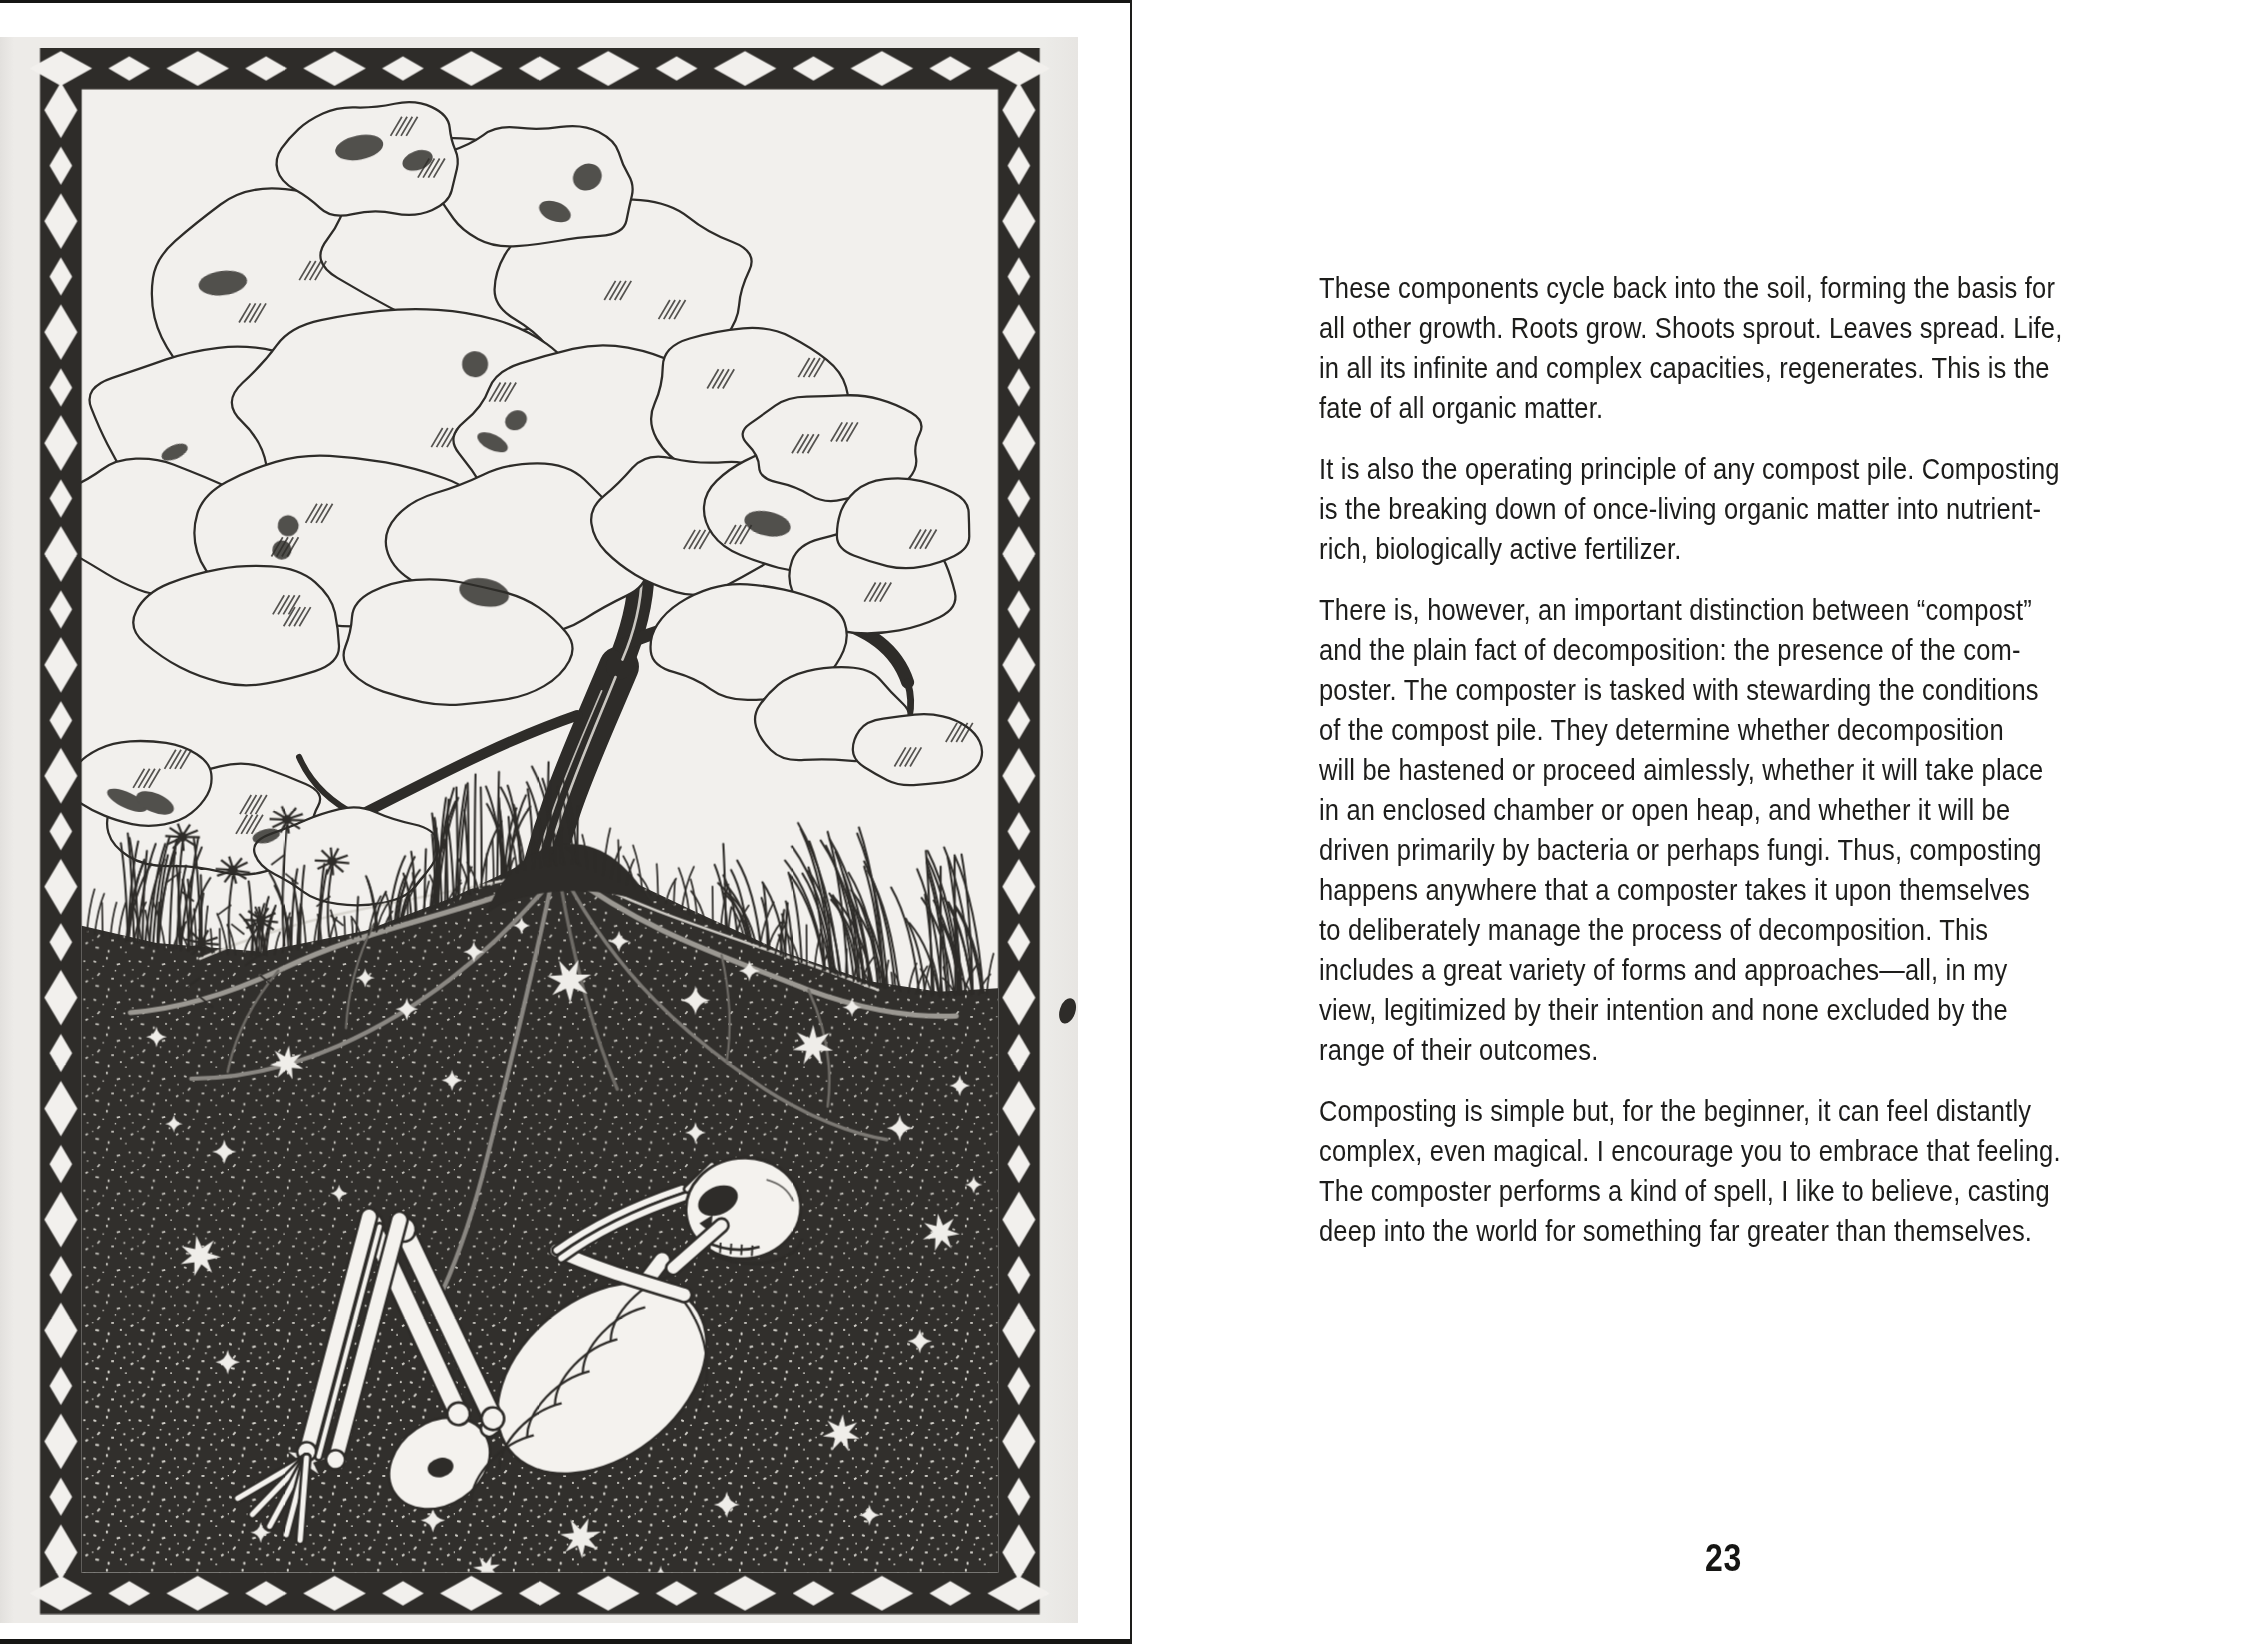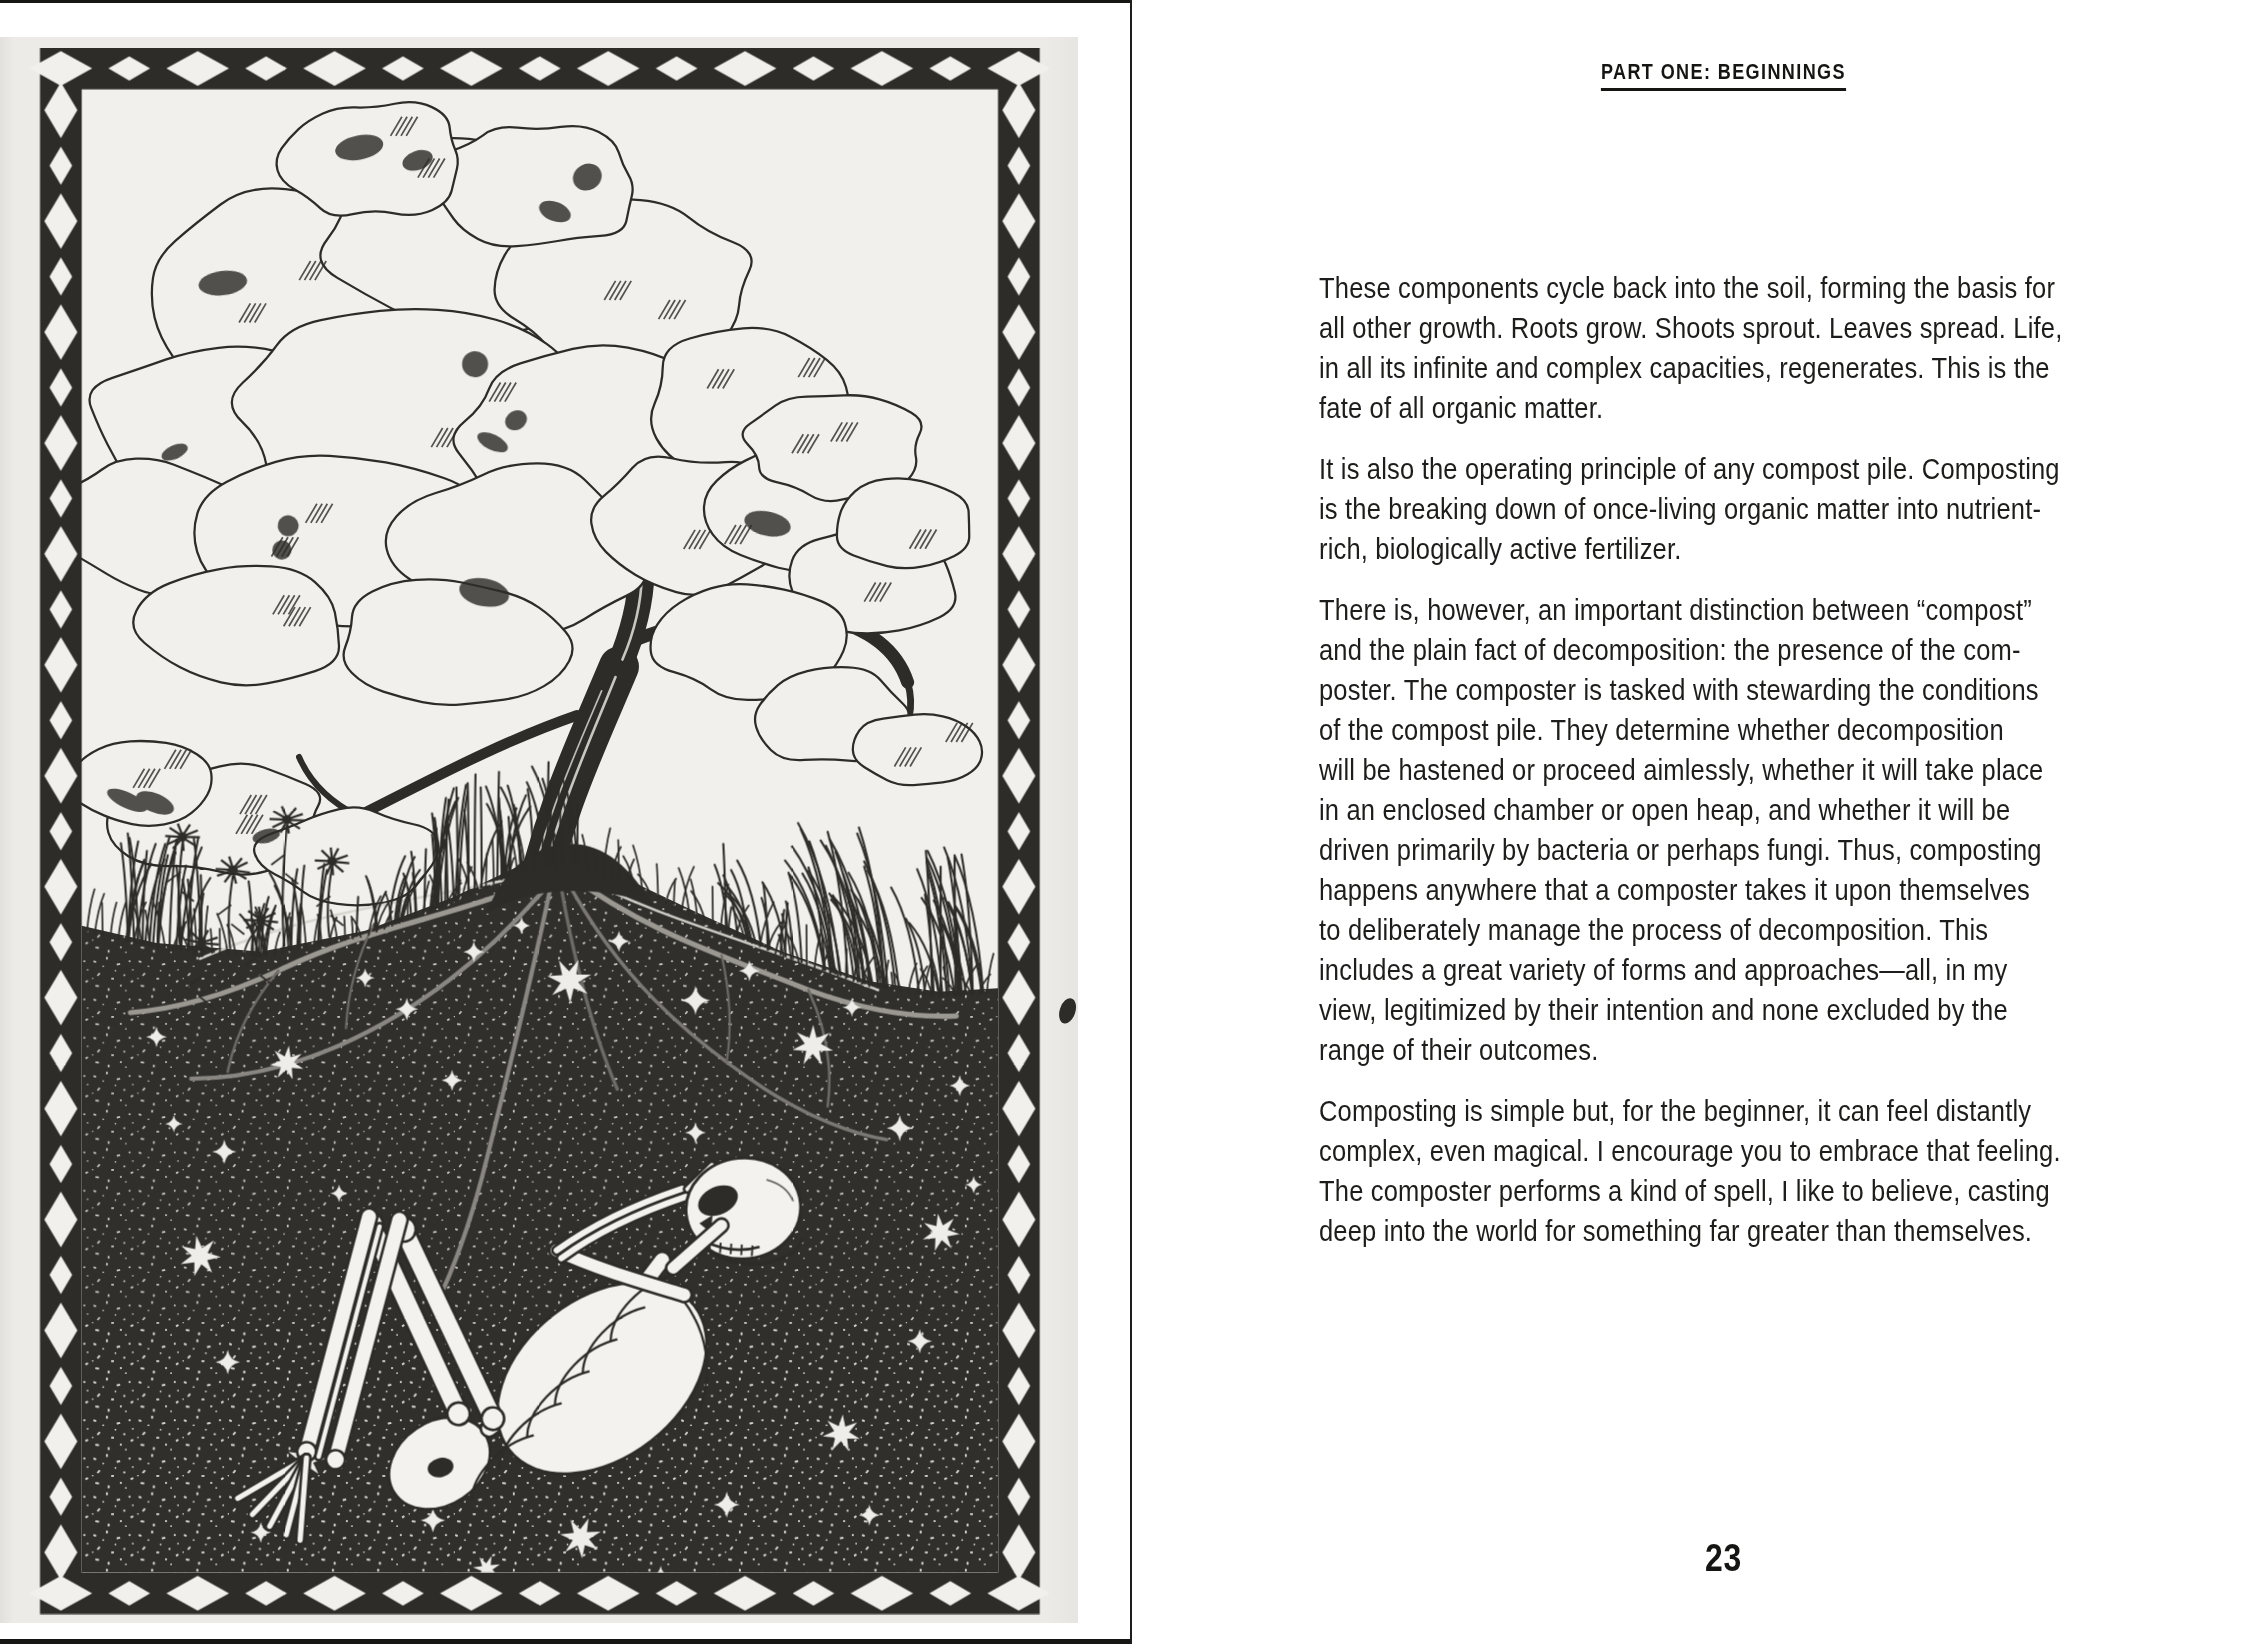--- a/index.html
+++ b/index.html
@@ -829,23 +829,20 @@
         <path d="M51,1742.8 L70,1710.8 L89,1742.8 L70,1774.8 Z" fill="#f2f0ed"></path>
         <path d="M1153,1742.8 L1172,1710.8 L1191,1742.8 L1172,1774.8 Z" fill="#f2f0ed"></path>
       </g>
       <ellipse cx="1228" cy="1120" rx="9" ry="15" fill="#2e2c29" transform="rotate(18 1228 1120)"></ellipse>
     </svg>
 </div>
 
 <div class="gutter-divider"></div>
 
 <div class="right-page">
-  <div class="chapter-header">
-    <span>PART ONE: BEGINNINGS</span>
-  </div>
   <div class="body-text" id="paragraphs">
       <p>These components cycle back into the soil, forming the basis for
 all other growth. Roots grow. Shoots sprout. Leaves spread. Life,
 in all its infinite and complex capacities, regenerates. This is the
 fate of all organic matter.</p>
       <p>It is also the operating principle of any compost pile. Composting
 is the breaking down of once-living organic matter into nutrient-
 rich, biologically active fertilizer.</p>
       <p>There is, however, an important distinction between “compost”
 and the plain fact of decomposition: the presence of the com-

